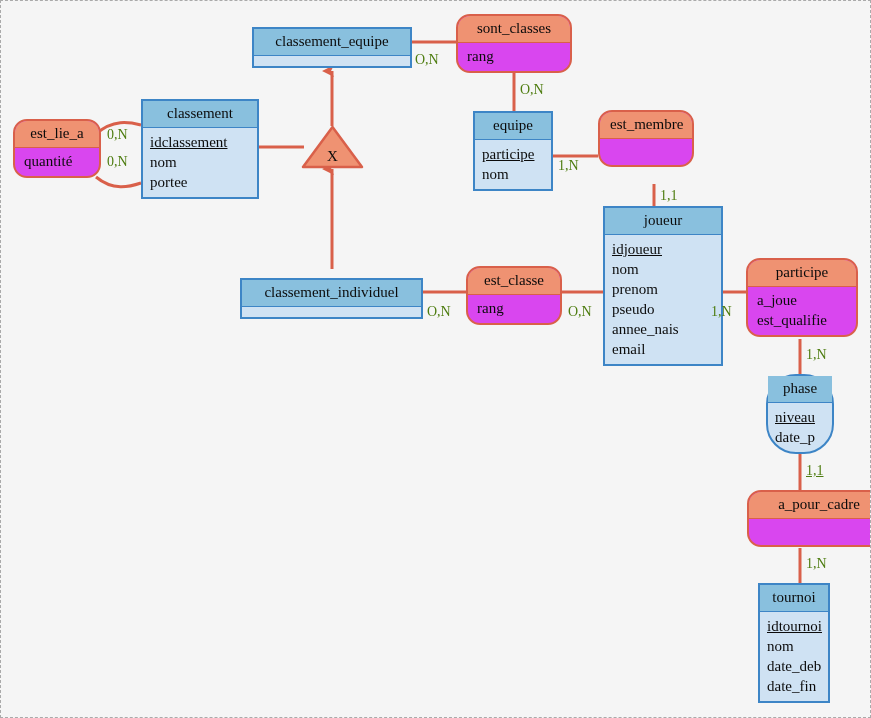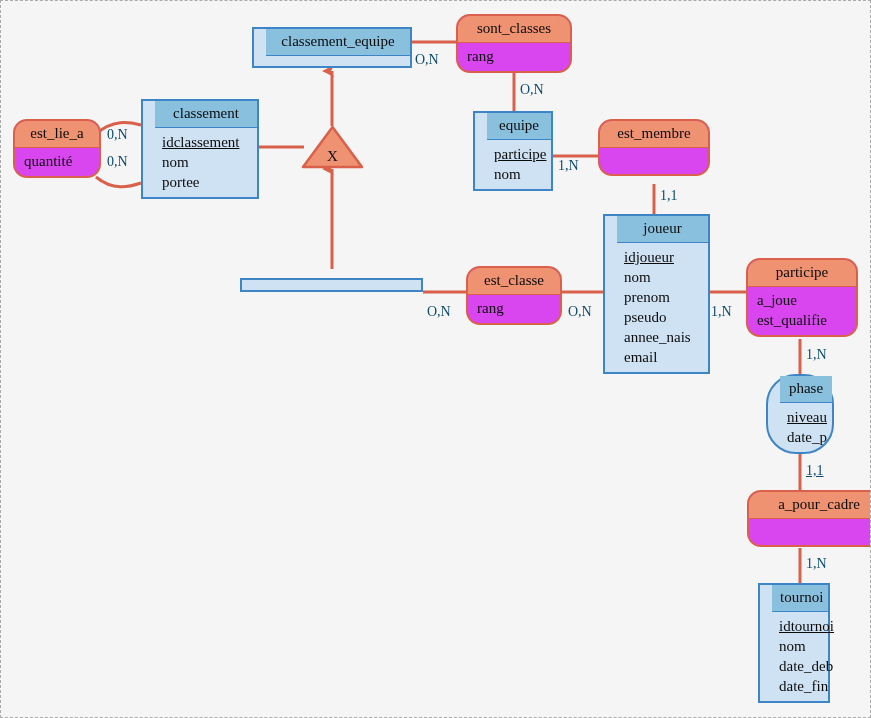--- a/index.html
+++ b/index.html
@@ -18,21 +18,20 @@
   
   #edges{position:absolute;left:0;top:0;width:871px;height:718px;}
 
   
   .entity{
     position:absolute;
     box-sizing:border-box;
     border:2px solid #3d85c6;
     background:#cfe2f3;
     z-index:5;
-    padding-left:12px;
   }
   .entity .ent-head{
     background:#89c0de;
     border-bottom:1px solid #3d85c6;
     text-align:center;
     font-size:15px;
     color:#0b0b0b;
     padding:4px 8px 5px 8px;
     white-space:nowrap;
   }
@@ -70,21 +69,21 @@
     font-size:15px;
     color:#0b0b0b;
     line-height:20px;
   }
   .rel .rel-body.empty{padding:0;height:26px;}
 
   
   .card{
     position:absolute;
     font-size:14px;
-    color:#0c4a6e;
+    color:#4d7c0f;
     z-index:8;
     white-space:nowrap;
   }
   .card.sel{text-decoration:underline;}
 
   
   .tri{position:absolute;z-index:6;}
   .tri .tri-label{
     position:absolute;
     left:0;right:0;
@@ -154,24 +153,25 @@
 
   <div class="entity" style="left:472px;top:110px;width:80px;">
     <div class="ent-head">equipe</div>
     <div class="ent-body">
       <div class="attr key">participe</div>
       <div class="attr">nom</div>
     </div>
   </div>
 
   <div class="entity" style="left:239px;top:277px;width:183px;">
+    <div class="ent-head">classement_individuel</div>
     <div class="ent-body empty"></div>
   </div>
 
-  <div class="entity" style="left:602px;top:213px;width:107px;">
+  <div class="entity" style="left:602px;top:205px;width:120px;">
     <div class="ent-head">joueur</div>
     <div class="ent-body">
       <div class="attr key">idjoueur</div>
       <div class="attr">nom</div>
       <div class="attr">prenom</div>
       <div class="attr">pseudo</div>
       <div class="attr">annee_nais</div>
       <div class="attr">email</div>
     </div>
   </div>
@@ -201,21 +201,21 @@
     </div>
   </div>
 
   <div class="rel" style="left:12px;top:118px;width:88px;">
     <div class="rel-head">est_lie_a</div>
     <div class="rel-body">
       <div class="attr">quantité</div>
     </div>
   </div>
 
-  <div class="rel" style="left:597px;top:118px;width:112px;">
+  <div class="rel" style="left:597px;top:109px;width:96px;">
     <div class="rel-head">est_membre</div>
     <div class="rel-body empty"></div>
   </div>
 
   <div class="rel" style="left:465px;top:265px;width:96px;">
     <div class="rel-head">est_classe</div>
     <div class="rel-body">
       <div class="attr">rang</div>
     </div>
   </div>

